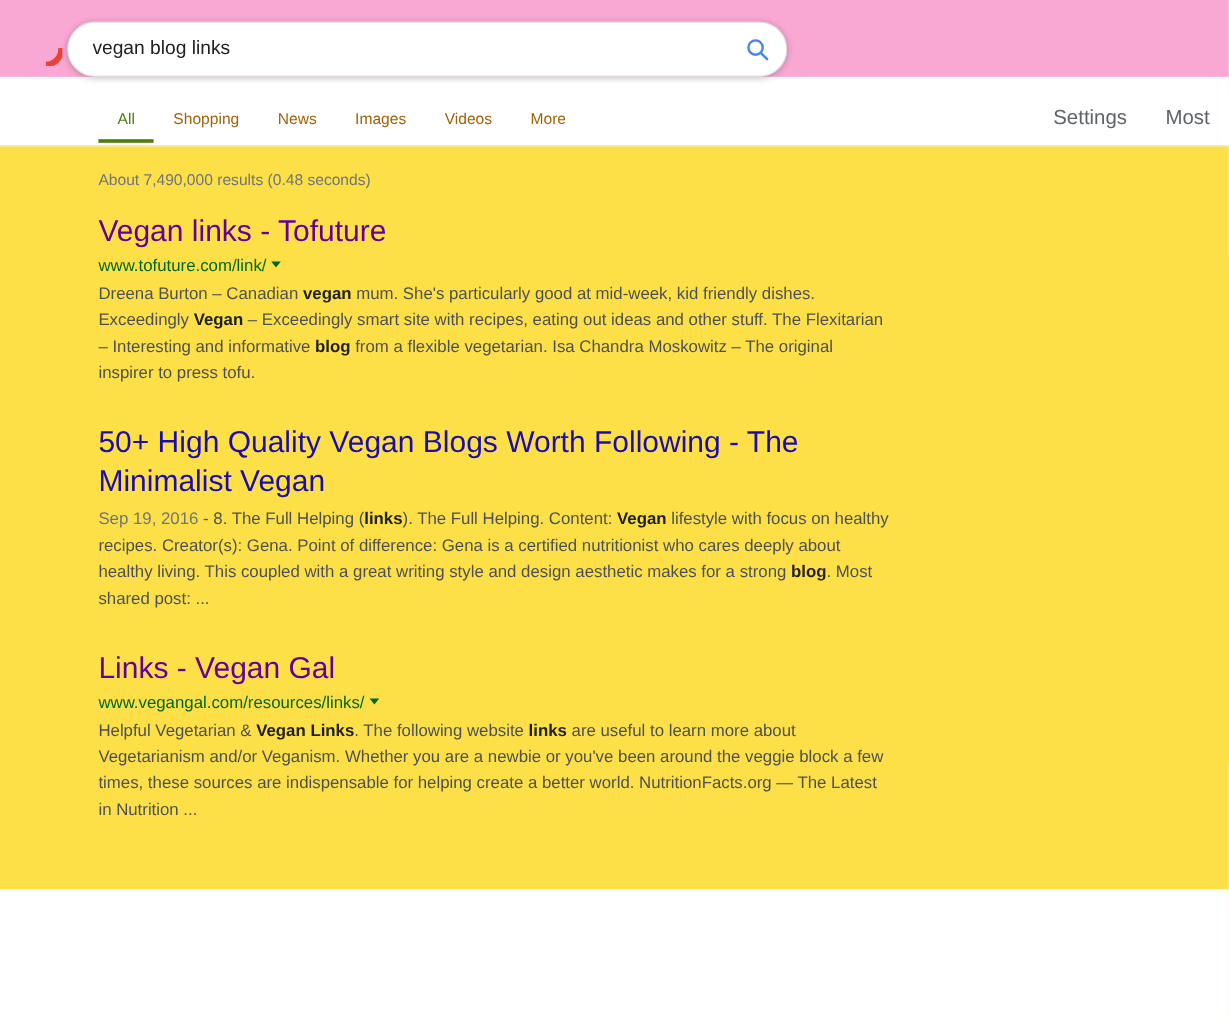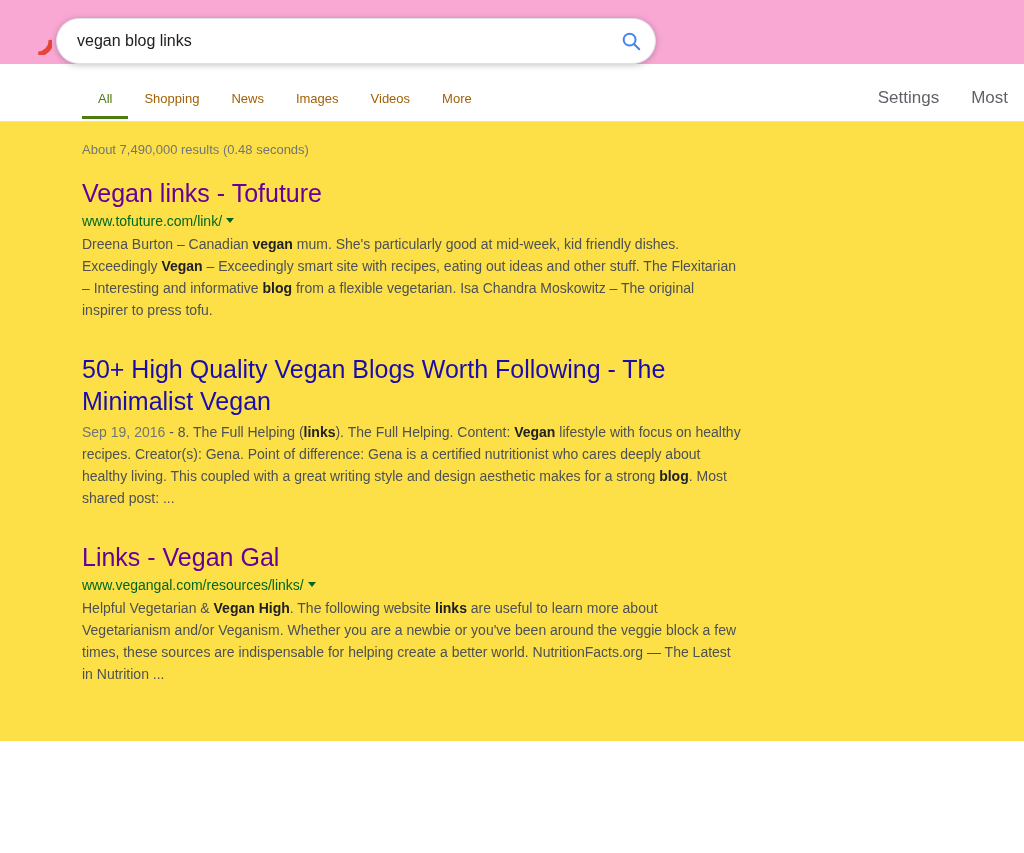--- a/index.html
+++ b/index.html
@@ -208,18 +208,18 @@
       </div>
     </div>
 
     <div class="result-item">
       <a class="result-title visited">Links - Vegan Gal</a>
       <div class="result-url-row">
         <span class="result-url">www.vegangal.com/resources/links/</span>
         <span class="dropdown-arrow"></span>
       </div>
       <div class="result-snippet">
-        Helpful Vegetarian &amp; <b>Vegan High</b>. The following website <b>links</b> are useful to learn more about Vegetarianism and/or Veganism. Whether you are a newbie or you've been around the veggie block a few times, these sources are indispensable for helping create a better world. NutritionFacts.org — The Latest in Nutrition ...
+        Helpful Vegetarian &amp; <b>Vegan Links</b>. The following website <b>links</b> are useful to learn more about Vegetarianism and/or Veganism. Whether you are a newbie or you've been around the veggie block a few times, these sources are indispensable for helping create a better world. NutritionFacts.org — The Latest in Nutrition ...
       </div>
     </div>
 
   </div>
 </div>
 
 </body></html>

